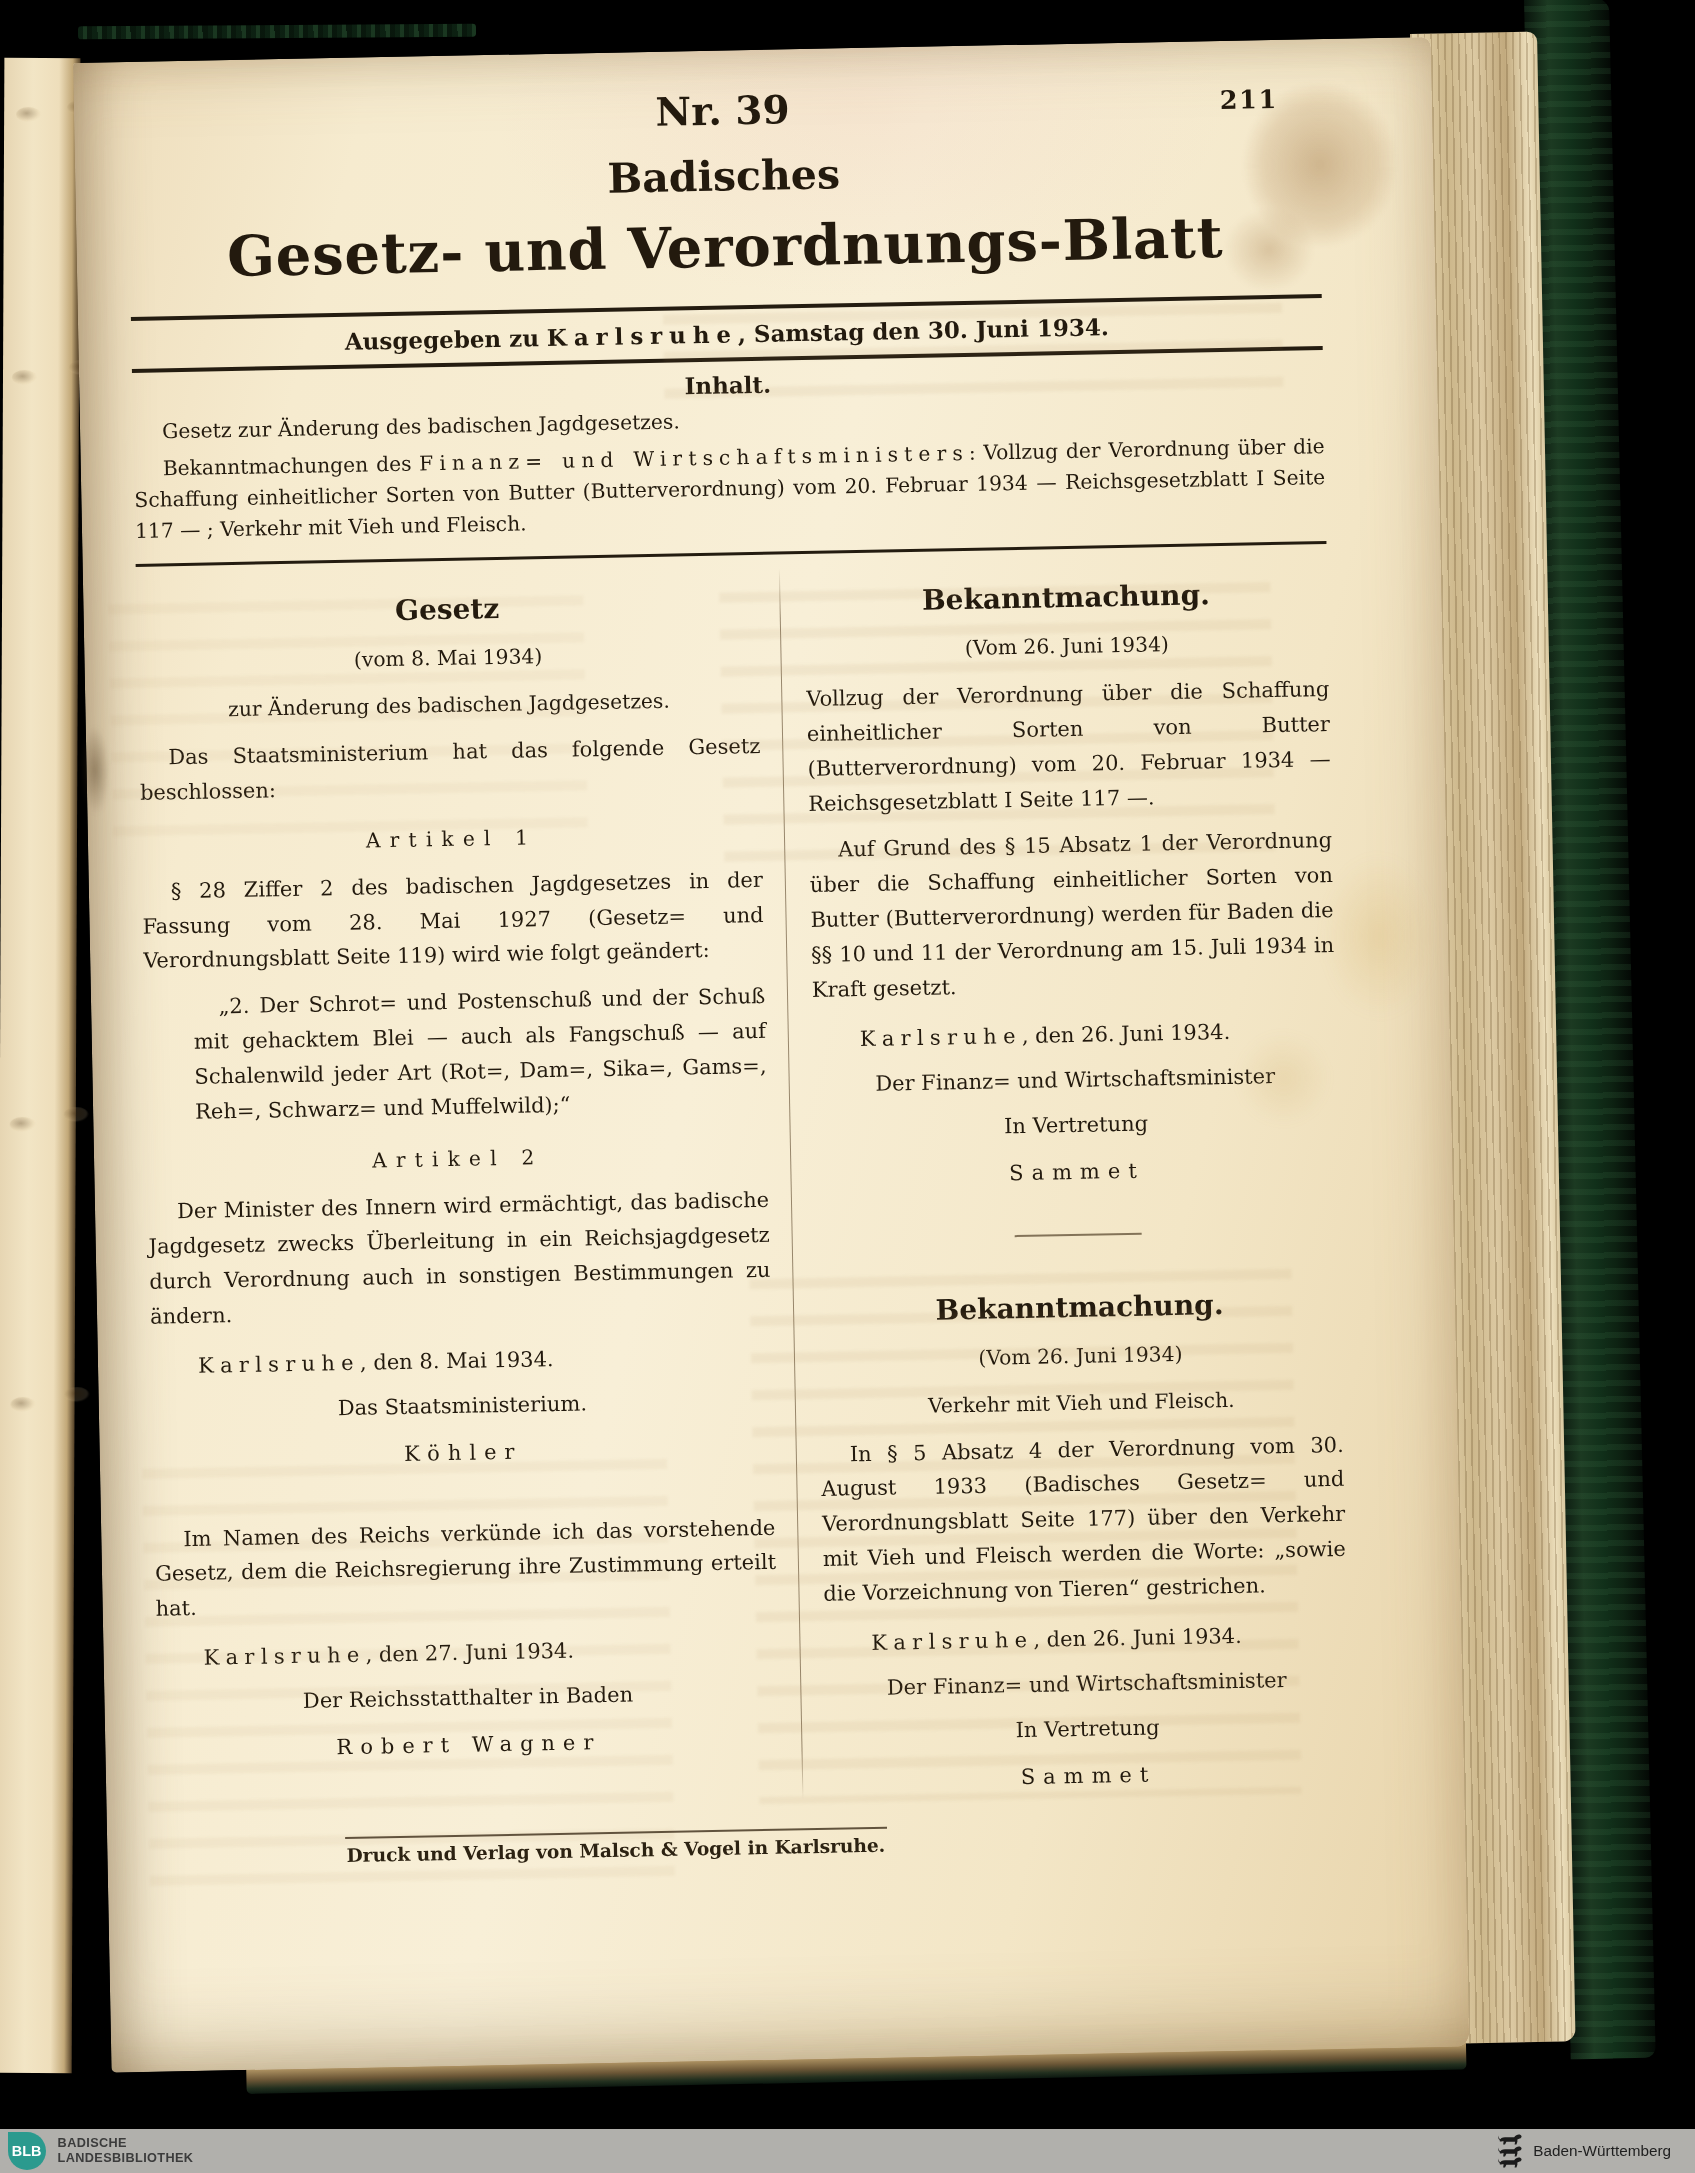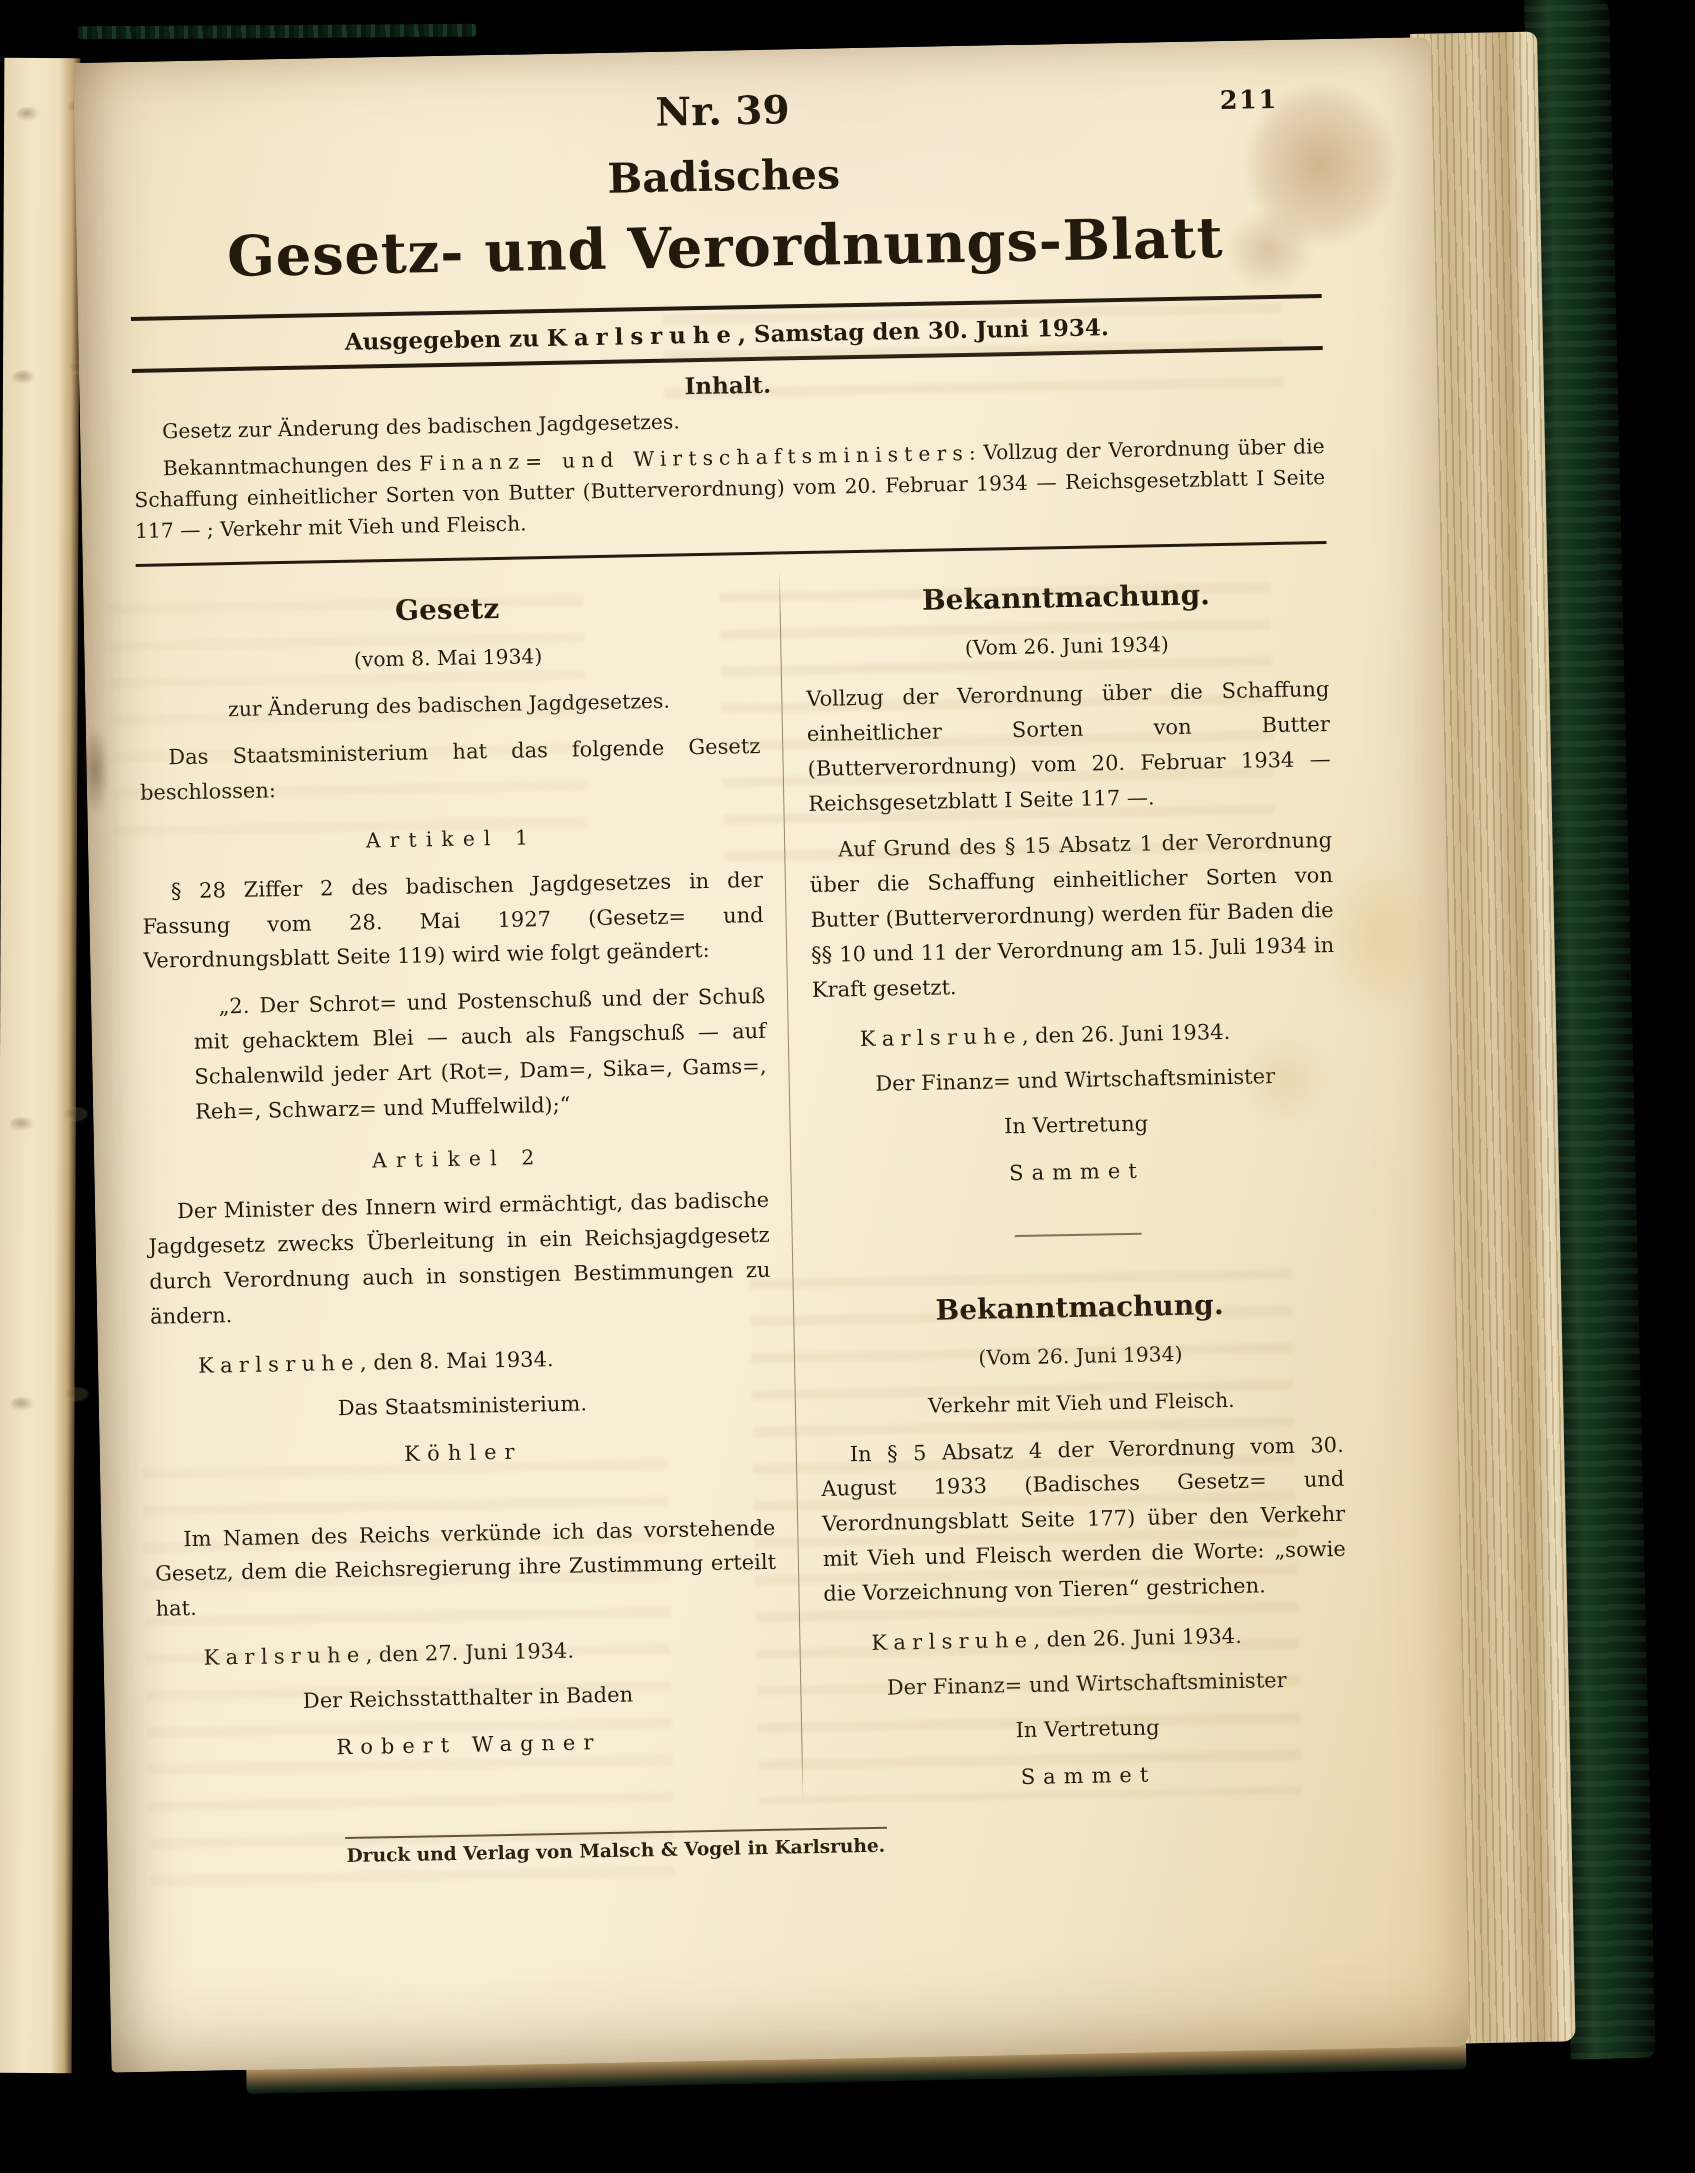--- a/index.html
+++ b/index.html
@@ -219,14 +219,37 @@
         </div>
       </div>
 
       <div class="imprint-wrap">
         <div class="imprint-rule"></div>
         <div class="imprint">Druck und Verlag von Malsch &amp; Vogel in Karlsruhe.</div>
       </div>
     </div>
   </div>
 
+  <div class="bar">
+    <div class="bar-left">
+      <div class="blb-logo">BLB</div>
+      <div class="blb-text">
+        <div>BADISCHE</div>
+        <div>LANDESBIBLIOTHEK</div>
+      </div>
+    </div>
+    <div class="bar-right">
+      <div class="lions">
+        <svg width="29" height="11" viewBox="0 0 60 24">
+            <path fill="#1c1c1c" d="M6,15 C8,9 12,7 18,7 L38,7 C42,2 47,0 52,2 C56,4 54,9 50,10 L45,12 L45,17 L43,23 L39,23 L40,17 L21,17 L18,23 L14,23 L15,16 C11,16 8,17 6,15 Z M7,13 C3,11 2,6 5,3 C3,7 5,10 8,11 Z"></path>
+          </svg>
+        <svg width="29" height="11" viewBox="0 0 60 24">
+            <path fill="#1c1c1c" d="M6,15 C8,9 12,7 18,7 L38,7 C42,2 47,0 52,2 C56,4 54,9 50,10 L45,12 L45,17 L43,23 L39,23 L40,17 L21,17 L18,23 L14,23 L15,16 C11,16 8,17 6,15 Z M7,13 C3,11 2,6 5,3 C3,7 5,10 8,11 Z"></path>
+          </svg>
+        <svg width="29" height="11" viewBox="0 0 60 24">
+            <path fill="#1c1c1c" d="M6,15 C8,9 12,7 18,7 L38,7 C42,2 47,0 52,2 C56,4 54,9 50,10 L45,12 L45,17 L43,23 L39,23 L40,17 L21,17 L18,23 L14,23 L15,16 C11,16 8,17 6,15 Z M7,13 C3,11 2,6 5,3 C3,7 5,10 8,11 Z"></path>
+          </svg>
+      </div>
+      <div class="bw-text">Baden-Württemberg</div>
+    </div>
+  </div>
 </div>
 
 
 </body></html>

